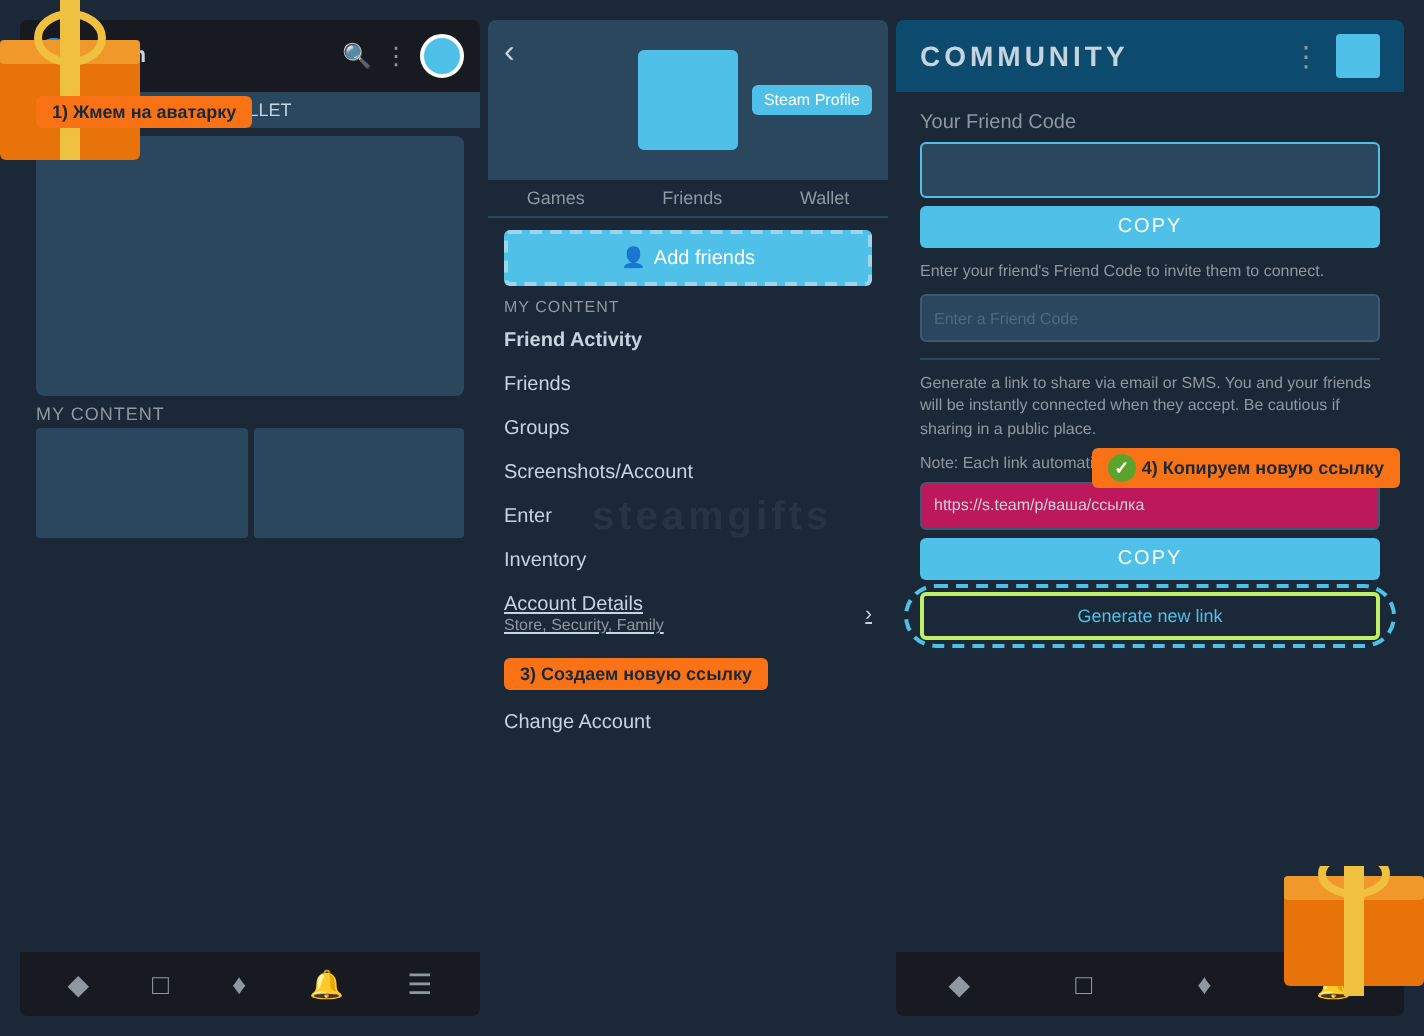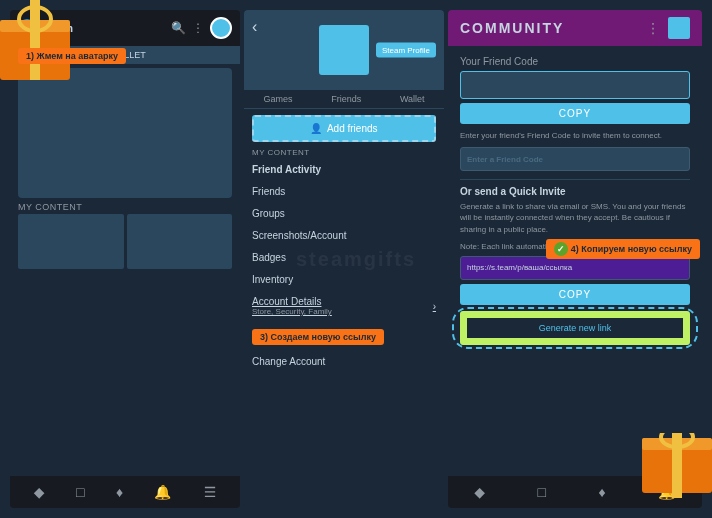--- a/index.html
+++ b/index.html
@@ -235,21 +235,21 @@
     
     .community-panel {
       flex: 1;
       background: #1b2838;
       border-radius: 4px;
       overflow: hidden;
       position: relative;
     }
 
     .community-header {
-      background: #701a75;
+      background: #0c4a6e;
       padding: 6px 12px;
       display: flex;
       align-items: center;
       justify-content: flex-end;
       gap: 8px;
       height: 36px;
     }
 
     .community-title {
       color: #c6d4df;
@@ -328,21 +328,21 @@
     }
 
     .quick-invite-desc {
       color: #8f98a0;
       font-size: 8px;
       line-height: 1.4;
       margin-bottom: 6px;
     }
 
     .link-url {
-      background: #4c1d95;
+      background: #be185d;
       border: 1px solid #3d5a70;
       border-radius: 3px;
       height: 24px;
       width: 100%;
       margin-bottom: 4px;
       color: #c6d4df;
       font-size: 8px;
       padding: 0 6px;
       display: flex;
       align-items: center;
@@ -357,21 +357,21 @@
       padding: 5px 0;
       font-size: 10px;
       letter-spacing: 1px;
       cursor: pointer;
       margin-bottom: 6px;
     }
 
     .generate-link-btn {
       background: transparent;
       color: #4fc1e9;
-      border: 7px solid #bef264;
+      border: 2px solid #bef264;
       border-radius: 3px;
       width: 100%;
       padding: 5px 0;
       font-size: 9px;
       cursor: pointer;
     }
 
     .community-bottom-nav {
       position: absolute;
       bottom: 0;
@@ -544,21 +544,21 @@
       <span>👤</span>
       <span>Add friends</span>
     </button>
 
     <div class="my-content-label">MY CONTENT</div>
 
     <div class="profile-menu-item bold">Friend Activity</div>
     <div class="profile-menu-item">Friends</div>
     <div class="profile-menu-item">Groups</div>
     <div class="profile-menu-item">Screenshots/Account</div>
-    <div class="profile-menu-item">Badges</div>
+    <div class="profile-menu-item">Enter</div>
     <div class="profile-menu-item">Inventory</div>
 
     <div class="profile-menu-item profile-menu-item-with-arrow">
       <div>
         <div>Account Details</div>
         <div class="profile-menu-sub">Store, Security, Family</div>
       </div>
       <span>›</span>
     </div>
 
@@ -575,26 +575,25 @@
       <span class="community-menu-icon">⋮</span>
       <div class="community-avatar"></div>
     </div>
 
     <div class="community-content">
       <div class="friend-code-label">Your Friend Code</div>
       <div class="friend-code-input"></div>
       <button class="copy-btn">COPY</button>
       <div class="invite-description">Enter your friend's Friend Code to invite them to connect.</div>
       <div class="enter-code-input" style="display:flex;align-items:center;padding:0 6px;">
-        <span style="color:#4a6a80;font-size:8px;font-weight:bold;">Enter a Friend Code</span>
+        <span style="color:#4a6a80;font-size:8px;">Enter a Friend Code</span>
       </div>
 
       <div class="section-divider"></div>
 
-      <div class="quick-invite-title">Or send a Quick Invite</div>
       <div class="quick-invite-desc">Generate a link to share via email or SMS. You and your friends will be instantly connected when they accept. Be cautious if sharing in a public place.</div>
 
       
       <div style="position:relative;margin-bottom:4px;">
         <div style="color:#8f98a0;font-size:8px;line-height:1.4;">
           <span>Note: Each link</span>
           <span>automatically expires after 30 days.</span>
         </div>
 
         <div class="annotation" style="position:absolute;right:-10px;top:-2px;display:flex;align-items:center;gap:3px;">

